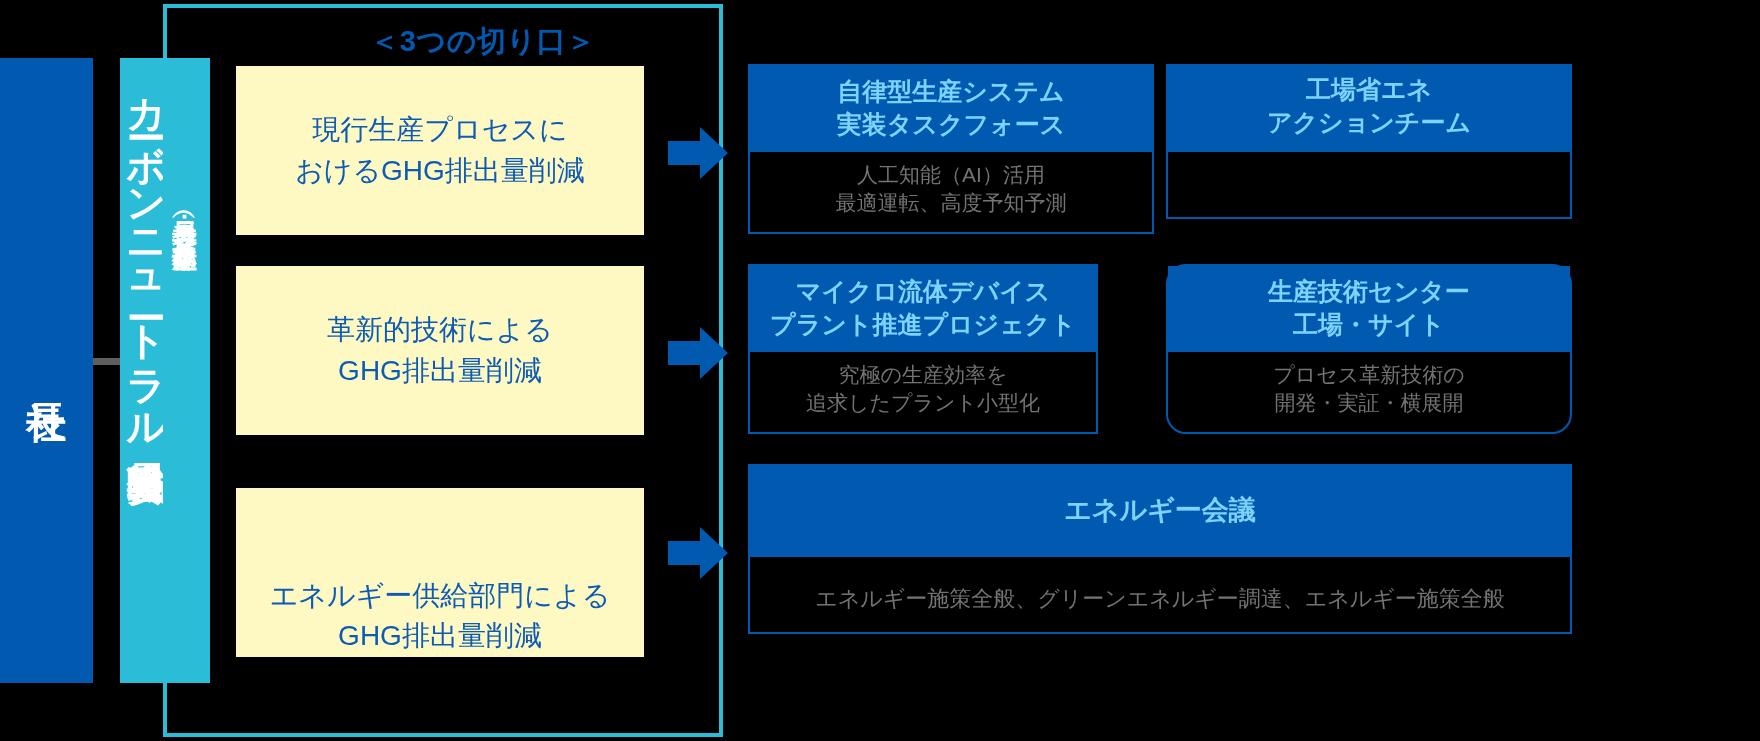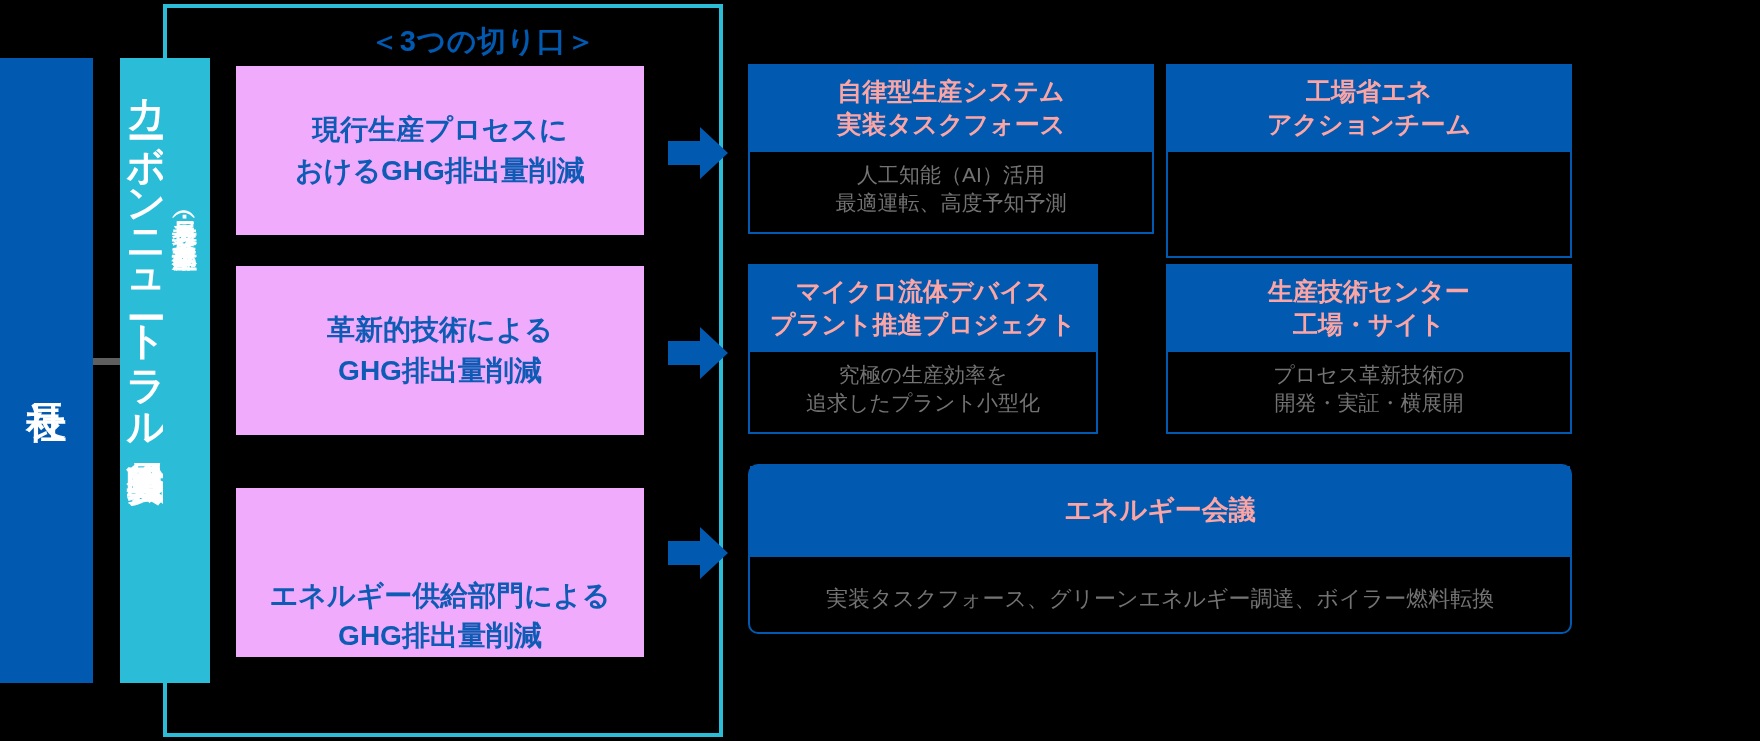--- a/index.html
+++ b/index.html
@@ -108,23 +108,23 @@
     color: #0159b0;
     font-weight: bold;
     font-size: 29px;
     letter-spacing: 0.02em;
     margin-left: 40px;
   }
   .kiri-box {
     position: absolute;
     left: 236px;
     width: 408px;
-    background: #f0abfc;
+    background: #fef9c3;
     color: #0d5bb5;
-    font-weight: bold;
+    font-weight: normal;
     font-size: 28px;
     line-height: 1.45;
     text-align: center;
     display: flex;
     align-items: center;
     justify-content: center;
   }
   .kiri-box-1 { top: 66px;  height: 169px; }
   .kiri-box-2 { top: 266px; height: 169px; }
   .kiri-box-3 { top: 488px; height: 169px; align-items: flex-end; }
@@ -142,40 +142,40 @@
 
   
   .card {
     position: absolute;
     box-sizing: border-box;
     border: 2px solid #0159b0;
     background: #000000;
   }
   .card-head {
     background: #0159b0;
-    color: #fca5a5;
+    color: #7dd3fc;
     font-weight: bold;
     font-size: 25px;
     line-height: 1.32;
     text-align: center;
     padding: 9px 4px 11px 4px;
   }
   .card-body {
     color: #737373;
     font-size: 21px;
     line-height: 1.35;
     text-align: center;
     padding: 9px 6px 10px 6px;
   }
 
   .card-r1c1 { left: 748px;  top: 64px;  width: 406px; height: 170px; }
-  .card-r1c2 { left: 1166px; top: 64px;  width: 406px; height: 194px; }
+  .card-r1c2 { left: 1166px; top: 64px;  width: 406px; height: 155px; font-family: Liberation Mono, monospace; }
   .card-r2c1 { left: 748px;  top: 264px; width: 350px; height: 170px; }
-  .card-r2c2 { left: 1166px; top: 264px; width: 406px; height: 170px; }
-  .card-r3   { left: 748px;  top: 464px; width: 824px; height: 170px; border-radius: 10px; }
+  .card-r2c2 { left: 1166px; top: 264px; width: 406px; height: 170px; border-radius: 20px; }
+  .card-r3   { left: 748px;  top: 464px; width: 824px; height: 170px; }
 
   .card-r3 .card-head { font-size: 27px; padding: 27px 4px 28px 4px; }
   .card-r3 .card-body { font-size: 22px; padding: 27px 6px 10px 6px; }
 </style>
 </head>
 <body>
 
 <div id="canvas">
 
   <div class="president-box">
@@ -230,16 +230,16 @@
     <div class="card-head">マイクロ流体デバイス<br>プラント推進プロジェクト</div>
     <div class="card-body">究極の生産効率を<br>追求したプラント小型化</div>
   </div>
   <div class="card card-r2c2">
     <div class="card-head">生産技術センター<br>工場・サイト</div>
     <div class="card-body">プロセス革新技術の<br>開発・実証・横展開</div>
   </div>
 
   <div class="card card-r3">
     <div class="card-head">エネルギー会議</div>
-    <div class="card-body">実装タスクフォース、グリーンエネルギー調達、ボイラー燃料転換</div>
+    <div class="card-body">エネルギー施策全般、グリーンエネルギー調達、エネルギー施策全般</div>
   </div>
 
 </div>
 
 </body></html>

